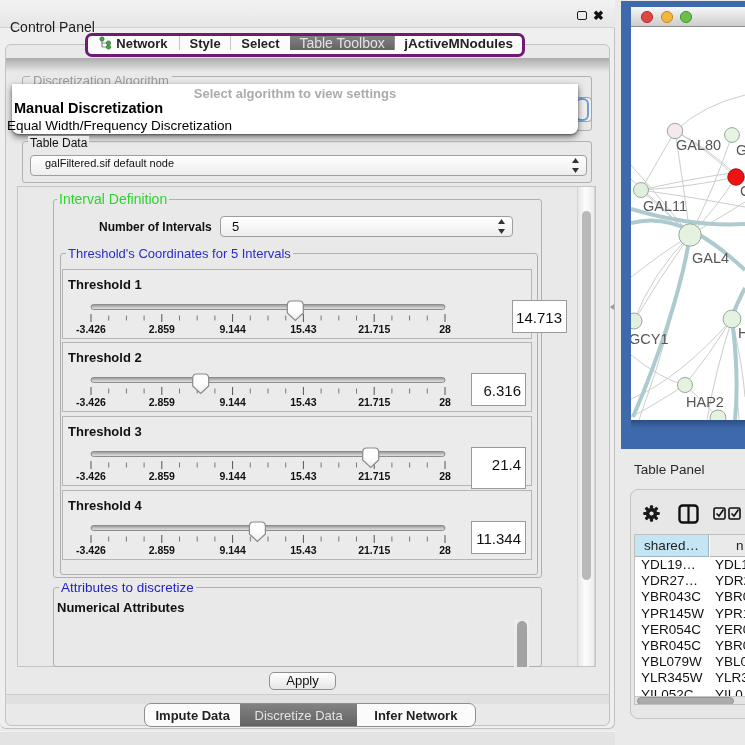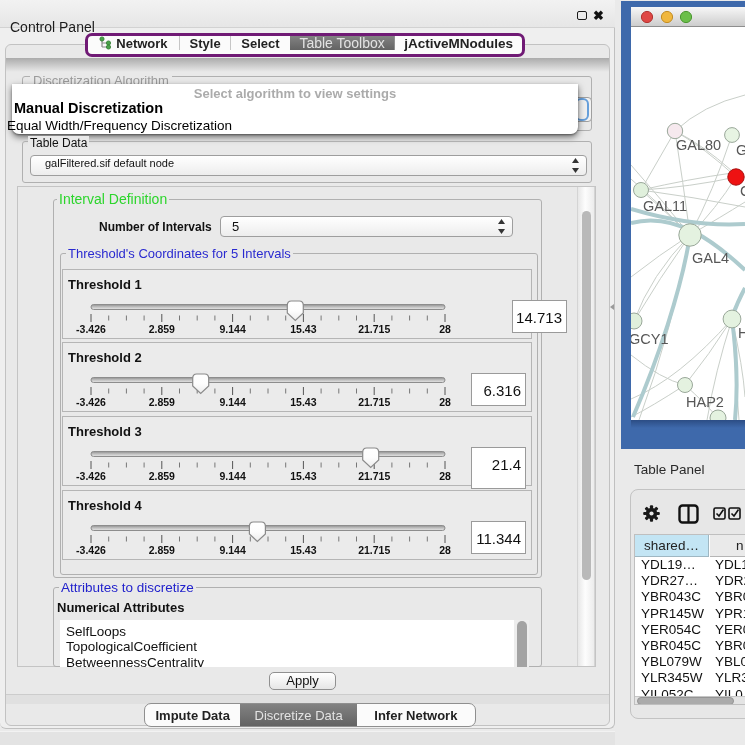--- a/index.html
+++ b/index.html
@@ -228,23 +228,20 @@
       <text x="241.4" y="63.5" text-anchor="middle" font-size="10.5" font-weight="bold" fill="#111">15.43</text>
       <text x="312.2" y="63.5" text-anchor="middle" font-size="10.5" font-weight="bold" fill="#111">21.715</text>
       <text x="383.0" y="63.5" text-anchor="middle" font-size="10.5" font-weight="bold" fill="#111">28</text>
     <path d="M187.4,44 V36.5 Q187.4,32 191.4,32 H199.4 Q203.4,32 203.4,36.5 V44 L195.4,51.5 Z" fill="url(#thumbgrad)" stroke="#8a8a8a" stroke-width="1.2"></path>
   </svg>
   <div class="abs" style="left:471px;top:520.5px;width:55px;height:33px;background:#fff;border:1px solid #9a9a9a;font-size:15px;color:#111;line-height:34px;text-align:right;padding-right:4px;">11.344</div>
 
   <div class="abs" style="left:53px;top:587px;width:489px;height:80px;border:1px solid #b0b0b0;border-radius:3px;clip-path:inset(0 0 0 0);"></div>
   <div class="abs" style="left:59px;top:580px;font-size:13.5px;color:#2222cc;background:#e9e9e9;padding:0 2px;text-align:right;">Attributes to discretize</div>
   <div class="abs" style="left:57px;top:600px;font-size:13px;font-weight:bold;color:#111;">Numerical Attributes</div>
-  <div class="abs" style="left:60px;top:620px;width:454px;height:47px;background:#ffffff;overflow:hidden;">
-    <div class="abs" style="left:6px;top:4px;font-size:13.5px;color:#111;line-height:15.3px;">SelfLoops<br>TopologicalCoefficient<br>BetweennessCentrality</div>
-  </div>
   <div class="abs" style="left:514px;top:620px;width:15px;height:47px;background:#ededed;"></div>
   <div class="abs" style="left:517px;top:621px;width:10px;height:46px;background:#a3a3a3;border-radius:5px 5px 0 0;"></div>
 
   <div class="abs" style="left:269px;top:672px;width:67px;height:18px;background:linear-gradient(#ffffff,#e6e6e6);border:1px solid #909090;border-radius:5px;text-align:center;font-size:13px;color:#111;line-height:16px;">Apply</div>
 
   <div class="abs" style="left:6px;top:694px;width:603px;height:10px;background:#e0e0e0;border-top:1px solid #cccccc;"></div>
 
   <div class="abs" style="left:144px;top:703px;width:332px;height:24px;background:#fbfbfb;border:1px solid #8f8f8f;border-radius:7px;overflow:hidden;display:flex;font-size:13px;font-weight:bold;color:#222;">
     <div style="width:96px;display:flex;align-items:center;justify-content:center;">Impute Data</div>
     <div style="width:117px;display:flex;align-items:center;justify-content:center;background:linear-gradient(#828282,#636363);color:#e3e3e3;font-weight:normal;">Discretize Data</div>

